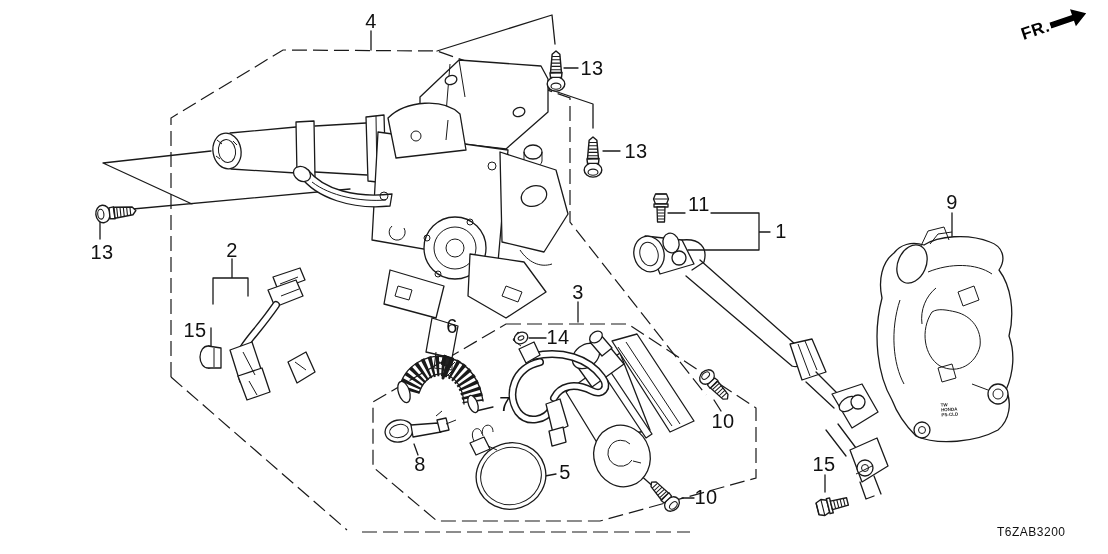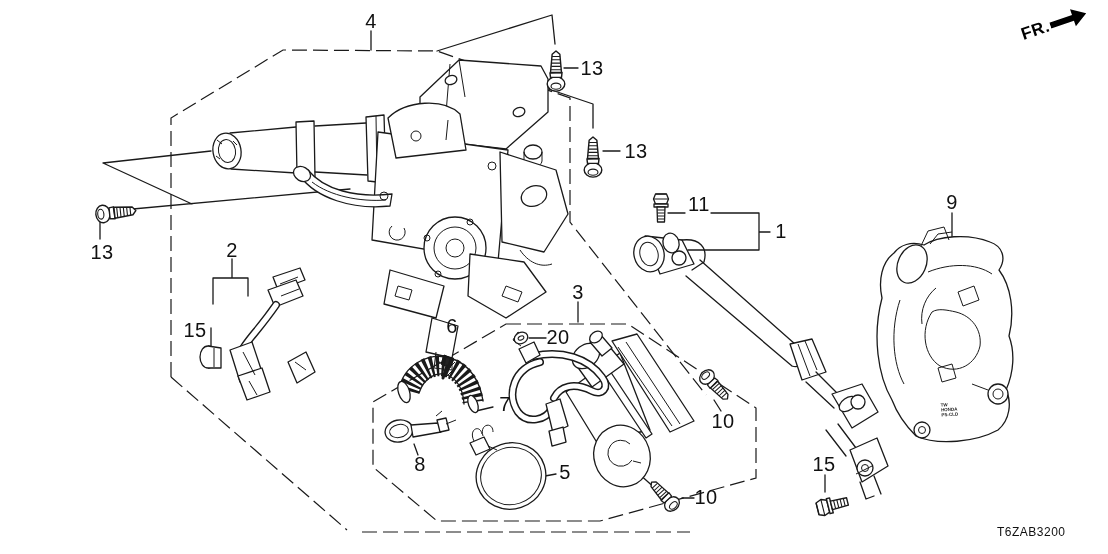--- a/index.html
+++ b/index.html
@@ -262,21 +262,21 @@
       <div class="part-label" style="left: 371px; top: 21px;">4</div>
       <div class="part-label" style="left: 592px; top: 68px;">13</div>
       <div class="part-label" style="left: 636px; top: 151px;">13</div>
       <div class="part-label" style="left: 102px; top: 252px;">13</div>
       <div class="part-label" style="left: 699px; top: 204px;">11</div>
       <div class="part-label" style="left: 781px; top: 231px;">1</div>
       <div class="part-label" style="left: 952px; top: 202px;">9</div>
       <div class="part-label" style="left: 232px; top: 250px;">2</div>
       <div class="part-label" style="left: 195px; top: 317px; margin-top: 13px;">15</div>
       <div class="part-label" style="left: 452px; top: 326px;">6</div>
-      <div class="part-label" style="left: 558px; top: 337px;">20</div>
+      <div class="part-label" style="left: 558px; top: 337px;">14</div>
       <div class="part-label" style="left: 505px; top: 404px;">7</div>
       <div class="part-label" style="left: 420px; top: 464px;">8</div>
       <div class="part-label" style="left: 565px; top: 472px;">5</div>
       <div class="part-label" style="left: 723px; top: 421px;">10</div>
       <div class="part-label" style="left: 706px; top: 497px;">10</div>
       <div class="part-label" style="left: 824px; top: 464px;">15</div>
       <div class="part-label" style="left: 578px; top: 292px;">3</div>
     </div>
 
   <div id="fr">

